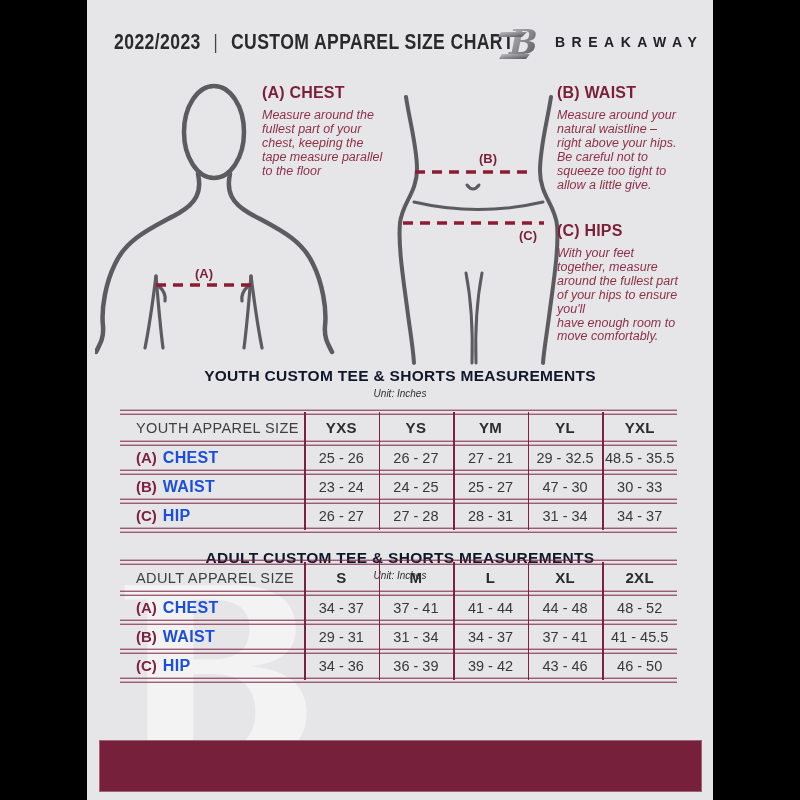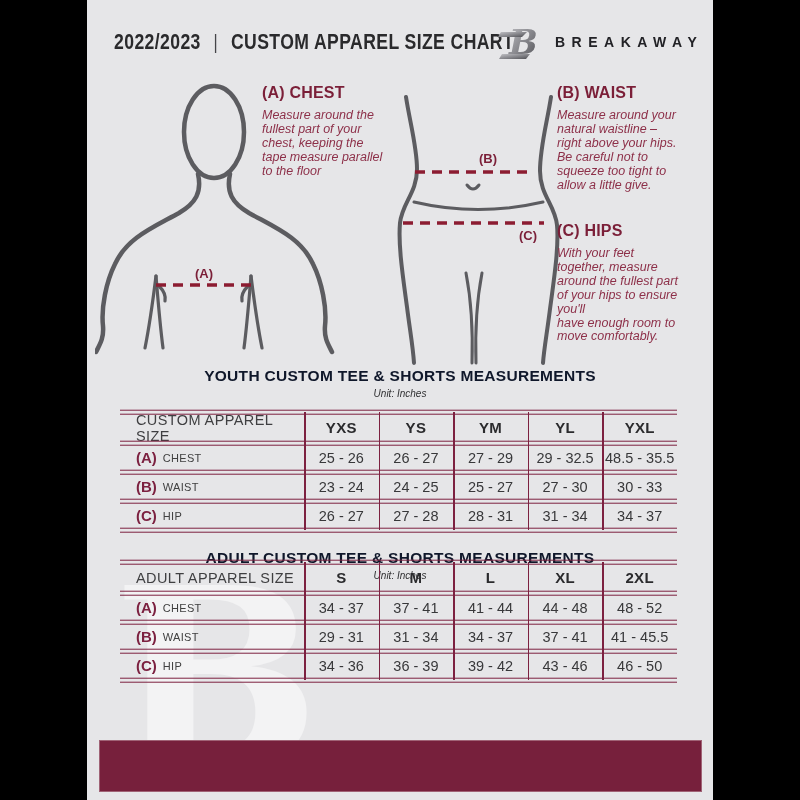--- a/index.html
+++ b/index.html
@@ -53,21 +53,21 @@
   .size-table{position:absolute;left:33px;width:557px;height:118px;z-index:2;}
   #youth-table{top:412px;} #adult-table{top:562px;}
   .trow{display:flex;align-items:center;width:100%;}
   .trow.thead{height:31px;}
   .trow.tdata{height:29px;}
   .c-label{width:184px;box-sizing:border-box;padding-left:16px;display:flex;align-items:center;}
   .c-size{flex:1 1 0;text-align:center;}
   .thead .c-label{font-size:14.5px;color:#3f3f41;letter-spacing:.4px;}
   .thead .c-size{font-size:15px;font-weight:bold;color:#2b2b2d;letter-spacing:.3px;}
   .row-prefix{font-weight:bold;color:#7c2140;margin-right:6px;font-size:15px;}
-  .row-name{font-size:11px;color:#404040;letter-spacing:.3px;}
+  .row-name{font-size:16px;color:#1d4ed8;letter-spacing:.3px;font-weight:bold;}
   .tdata .c-size{font-size:14.5px;color:#38383a;}
   .vline{position:absolute;top:0;height:118px;width:1.6px;background:#7d2140;}
   .hrule{position:absolute;left:0;right:0;height:4.6px;box-sizing:border-box;
     border-top:1.4px solid #7d2140;border-bottom:1.4px solid #7d2140;
     transform:translateY(-50%);}
 
   
   .watermark{
     position:absolute;left:26px;top:556px;z-index:1;
     font-family:"DejaVu Serif", serif;font-weight:bold;font-size:245px;line-height:1;
@@ -171,47 +171,47 @@
 of your hips to ensure
 you'll
 have enough room to
 move comfortably.</div>
   </div>
 
   <div class="section-title" id="youth-title">YOUTH CUSTOM TEE &amp; SHORTS MEASUREMENTS</div>
   <div class="section-unit" id="youth-unit">Unit: Inches</div>
   <div class="size-table" id="youth-table">
       <div class="trow thead">
-        <div class="c-label">CUSTOM APPAREL SIZE</div>
+        <div class="c-label">YOUTH APPAREL SIZE</div>
         <div class="c-size">YXS</div>
         <div class="c-size">YS</div>
         <div class="c-size">YM</div>
         <div class="c-size">YL</div>
         <div class="c-size">YXL</div>
       </div>
       <div class="trow tdata">
         <div class="c-label">
           <span class="row-prefix">(A)</span>
           <span class="row-name">CHEST</span>
         </div>
         <div class="c-size">25 - 26</div>
         <div class="c-size">26 - 27</div>
-        <div class="c-size">27 - 29</div>
+        <div class="c-size">27 - 21</div>
         <div class="c-size">29 - 32.5</div>
         <div class="c-size">48.5 - 35.5</div>
       </div>
       <div class="trow tdata">
         <div class="c-label">
           <span class="row-prefix">(B)</span>
           <span class="row-name">WAIST</span>
         </div>
         <div class="c-size">23 - 24</div>
         <div class="c-size">24 - 25</div>
         <div class="c-size">25 - 27</div>
-        <div class="c-size">27 - 30</div>
+        <div class="c-size">47 - 30</div>
         <div class="c-size">30 - 33</div>
       </div>
       <div class="trow tdata">
         <div class="c-label">
           <span class="row-prefix">(C)</span>
           <span class="row-name">HIP</span>
         </div>
         <div class="c-size">26 - 27</div>
         <div class="c-size">27 - 28</div>
         <div class="c-size">28 - 31</div>

